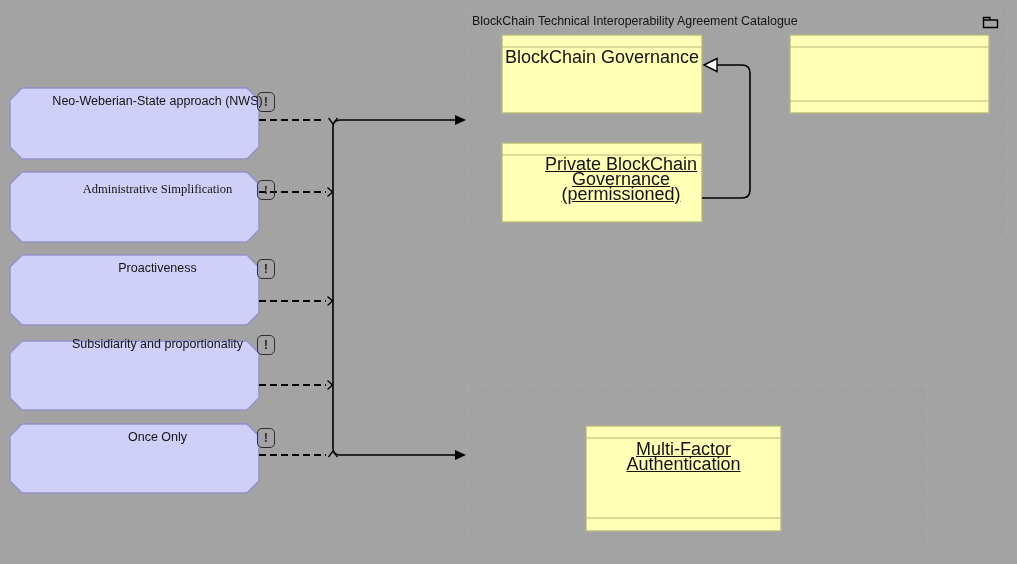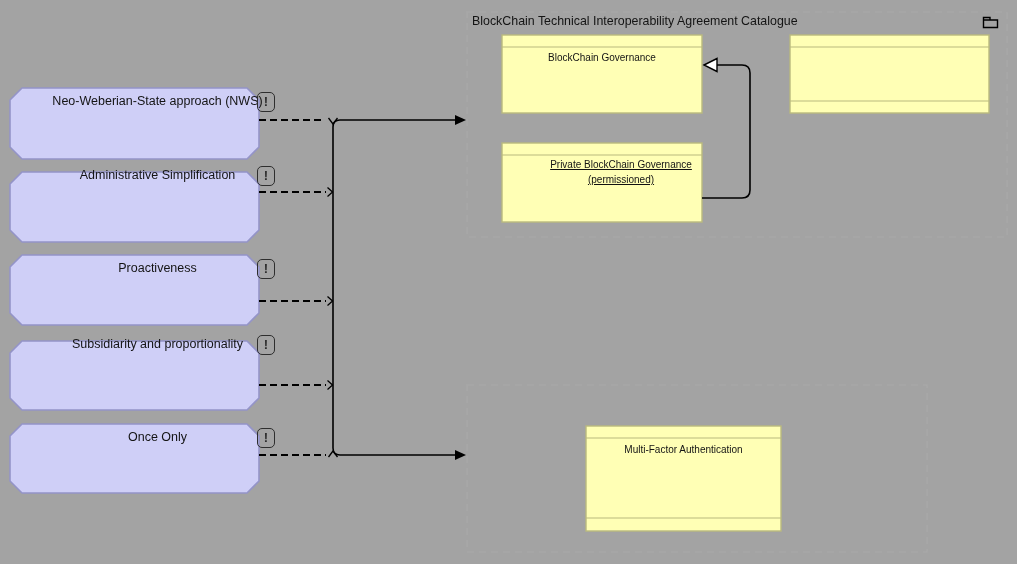--- a/index.html
+++ b/index.html
@@ -24,21 +24,21 @@
     position:absolute;top:4px;right:7px;
     width:16px;height:18px;
     border:1.6px solid #2e2e2e;border-radius:5px;
     font-size:13px;font-weight:bold;line-height:18px;text-align:center;color:#2e2e2e;
     background:transparent;
   }
 
   
   .cnode{position:absolute;text-align:center;}
   .cnode .clabel{
-    display:block;font-size:10px;line-height:15px;color:#141414;
+    display:block;font-size:18px;line-height:15px;color:#141414;
   }
   .clabel-inner{display:inline-block;max-width:190px;}
 
   
   .ghead{position:absolute;height:22px;}
   .ghead .gtitle{
     display:block;padding:2px 0 0 5px;text-align:left;
     font-size:12.4px;line-height:15px;color:#141414;white-space:nowrap;
   }
   .ghead .gfolder{position:absolute;top:4px;right:8px;}
@@ -104,21 +104,21 @@
     <span class="gtitle">BlockChain Technical Interoperability Agreement Catalogue</span>
     <svg class="gfolder" width="17" height="13" viewBox="0 0 17 13">
       <path d="M1.5 4 V1.5 H8 V4 M1.5 4 H15.5 V11.5 H1.5 Z" stroke="#000" stroke-width="1.4" fill="none"></path>
     </svg>
   </div>
 
   <div class="overlay pnode" style="top:88px;height:71px;">
     <span class="plabel">Neo-Weberian-State approach (NWS)</span>
     <span class="picon">!</span>
   </div>
-  <div class="overlay pnode" style="top:162px;height:80px;">
+  <div class="overlay pnode" style="top:176px;height:80px;font-family:Liberation Serif, serif;">
     <span class="plabel">Administrative Simplification</span>
     <span class="picon">!</span>
   </div>
   <div class="overlay pnode" style="top:255px;height:70px;">
     <span class="plabel">Proactiveness</span>
     <span class="picon">!</span>
   </div>
   <div class="overlay pnode" style="top:331px;height:84px;">
     <span class="plabel">Subsidiarity and proportionality</span>
     <span class="picon">!</span>
@@ -128,16 +128,16 @@
     <span class="picon">!</span>
   </div>
 
   <div class="overlay cnode" style="left:502px;top:35px;width:200px;">
     <span class="clabel" style="margin-top:15px;">BlockChain Governance</span>
   </div>
   <div class="overlay cnode" style="left:526px;top:143px;width:200px;text-decoration:underline;">
     <span class="clabel clabel-inner" style="margin-top:14px;">Private BlockChain Governance (permissioned)</span>
   </div>
   <div class="overlay cnode" style="left:586px;top:426px;width:195px;">
-    <span class="clabel" style="margin-top:16px;">Multi-Factor Authentication</span>
+    <span class="clabel" style="margin-top:16px;text-decoration:underline;">Multi-Factor Authentication</span>
   </div>
 
 </div>
 
 </body></html>

